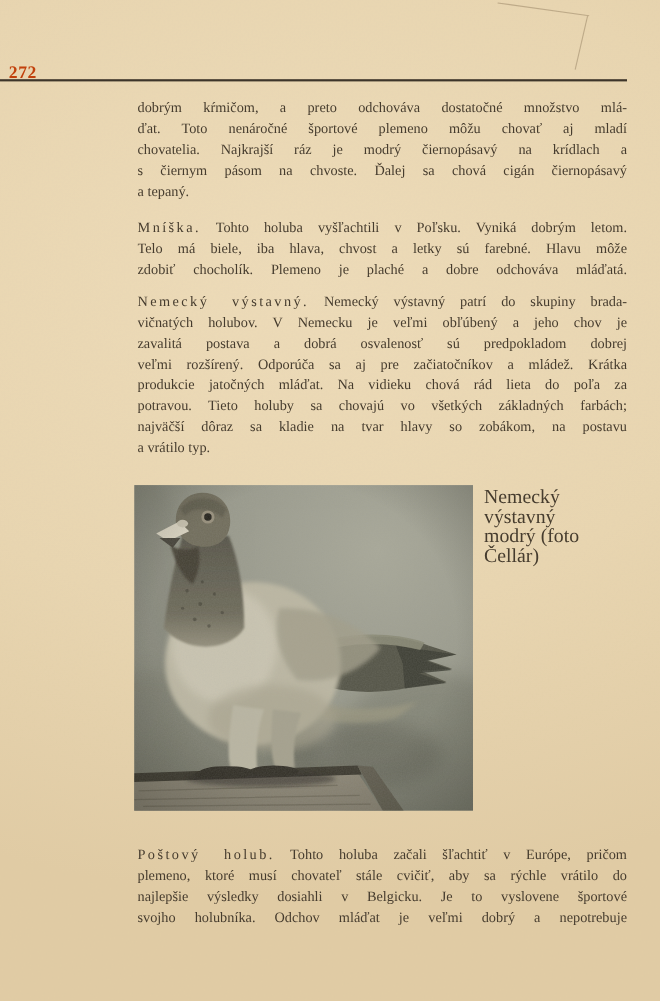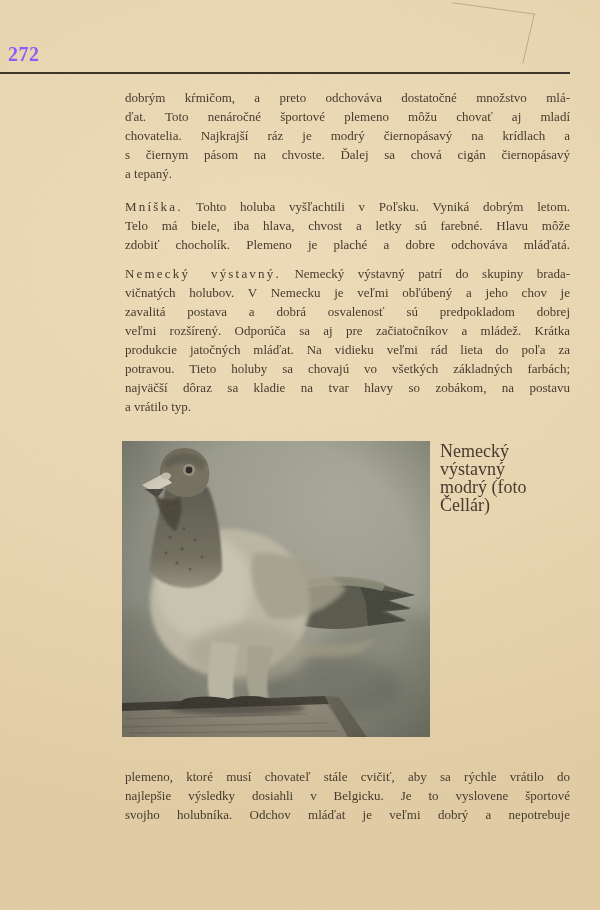--- a/index.html
+++ b/index.html
@@ -3,21 +3,21 @@
 <meta charset="utf-8">
 <style>
   html,body{margin:0;padding:0;}
   body{
     width:600px;height:910px;position:relative;overflow:hidden;
     background:radial-gradient(ellipse 760px 560px at 45% 28%, #eedcb9 0%, #e9d6b1 55%, #e1cca4 100%);
     font-family:"Liberation Serif", serif;
     color:#463c2e;
   }
   .paper-grain{position:absolute;left:0;top:0;z-index:0;pointer-events:none;}
-  .pagenum{position:absolute;left:8px;top:43px;font-size:20px;font-weight:bold;letter-spacing:.5px;color:#8b5cf6;z-index:2;}
+  .pagenum{position:absolute;left:8px;top:58px;font-size:16px;font-weight:bold;letter-spacing:.5px;color:#c2410c;z-index:2;}
   .rule{position:absolute;left:0;top:72px;width:570px;height:2px;background:#3d352a;z-index:2;}
   .scratch{position:absolute;background:rgba(122,100,72,.38);z-index:1;}
   .s1{left:452px;top:8px;width:84px;height:1px;transform:rotate(8deg);}
   .s2{left:528px;top:14px;width:1px;height:50px;transform:rotate(13deg);}
   .para{position:absolute;left:125px;width:445px;font-size:13px;line-height:19px;z-index:2;}
   .ln{height:19px;overflow:hidden;text-align:justify;text-align-last:justify;}
   .ln.last{text-align:left;text-align-last:left;}
   .lead{letter-spacing:2.2px;word-spacing:5px;}
   .figure-photo{position:absolute;left:122px;top:441px;width:308px;height:296px;z-index:2;display:block;}
   .caption{position:absolute;left:440px;top:442px;width:130px;font-size:18px;line-height:18px;z-index:2;}
@@ -52,21 +52,21 @@
   <div class="ln"><span class="lead">Mníška.</span> <span>Tohto holuba vyšľachtili v Poľsku. Vyniká dobrým letom.</span></div>
   <div class="ln">Telo má biele, iba hlava, chvost a letky sú farebné. Hlavu môže</div>
   <div class="ln">zdobiť chocholík. Plemeno je plaché a dobre odchováva mláďatá.</div>
 </div>
 
 <div class="para" style="top:264px">
   <div class="ln"><span class="lead">Nemecký výstavný.</span> <span>Nemecký výstavný patrí do skupiny brada-</span></div>
   <div class="ln">vičnatých holubov. V Nemecku je veľmi obľúbený a jeho chov je</div>
   <div class="ln">zavalitá postava a dobrá osvalenosť sú predpokladom dobrej</div>
   <div class="ln">veľmi rozšírený. Odporúča sa aj pre začiatočníkov a mládež. Krátka</div>
-  <div class="ln">produkcie jatočných mláďat. Na vidieku veľmi rád lieta do poľa za</div>
+  <div class="ln">produkcie jatočných mláďat. Na vidieku chová rád lieta do poľa za</div>
   <div class="ln">potravou. Tieto holuby sa chovajú vo všetkých základných farbách;</div>
   <div class="ln">najväčší dôraz sa kladie na tvar hlavy so zobákom, na postavu</div>
   <div class="ln last">a vrátilo typ.</div>
 </div>
 
 <svg class="figure-photo" viewBox="0 0 308 296" xmlns="http://www.w3.org/2000/svg">
   <defs>
     <radialGradient id="pbg" cx="72%" cy="20%" r="110%">
       <stop offset="0%" stop-color="#a8a899"></stop>
       <stop offset="50%" stop-color="#96978a"></stop>
@@ -150,16 +150,17 @@
   <rect width="308" height="296" filter="url(#ng)" opacity=".8"></rect>
   <rect width="308" height="296" fill="url(#vin)"></rect>
 </svg>
 
 <div class="caption">
   <div class="cap1">Nemecký výstavný</div>
   <div class="cap2">modrý (foto Čellár)</div>
 </div>
 
 <div class="para" style="top:767px">
+  <div class="ln"><span class="lead">Poštový holub.</span> <span>Tohto holuba začali šľachtiť v Európe, pričom</span></div>
   <div class="ln">plemeno, ktoré musí chovateľ stále cvičiť, aby sa rýchle vrátilo do</div>
   <div class="ln">najlepšie výsledky dosiahli v Belgicku. Je to vyslovene športové</div>
   <div class="ln">svojho holubníka. Odchov mláďat je veľmi dobrý a nepotrebuje</div>
 </div>
 
 </body></html>

